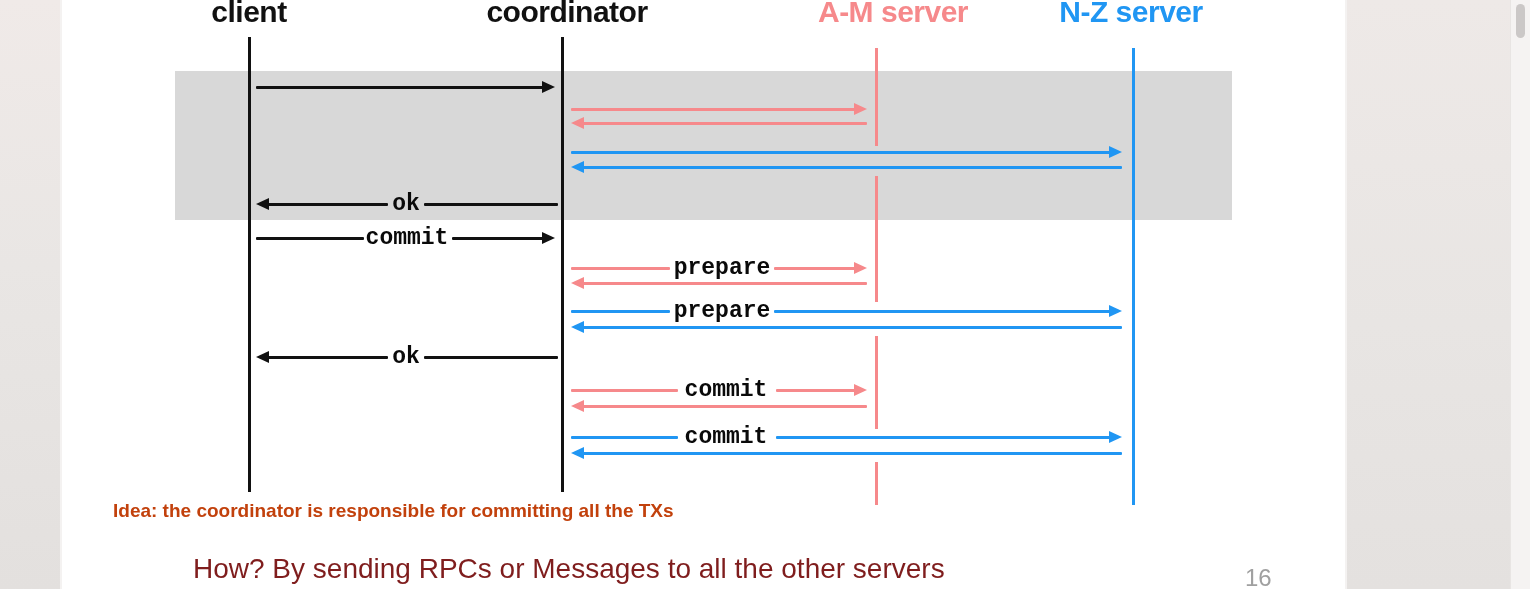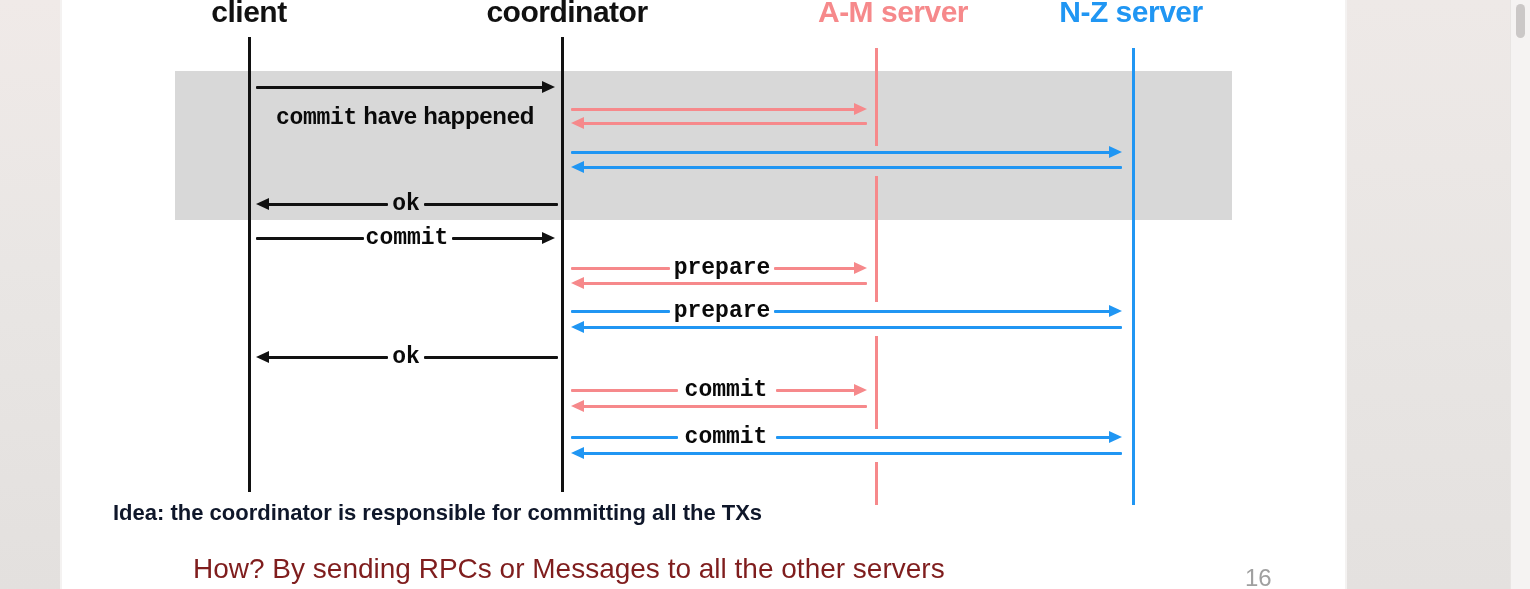--- a/index.html
+++ b/index.html
@@ -38,21 +38,21 @@
   .black .head.r{border-left-color:var(--ink,#111);} .black .head.l{border-right-color:var(--ink,#111);}
   .pink  .head.r{border-left-color:var(--am-server,#f6898b);} .pink .head.l{border-right-color:var(--am-server,#f6898b);}
   .blue  .head.r{border-left-color:var(--nz-server,#2096f3);} .blue .head.l{border-right-color:var(--nz-server,#2096f3);}
   .lbl{position:absolute;top:-12px;transform:translateX(-50%);white-space:nowrap;
        font-family:"Liberation Mono",monospace;font-weight:bold;font-size:23px;color:#0a0a0a;}
   
   .note{position:absolute;left:153px;top:101px;width:380px;text-align:center;z-index:5;
         font-size:24px;font-weight:bold;color:#0a0a0a;line-height:30px;letter-spacing:-0.3px;}
   .note .code{font-family:"Liberation Mono",monospace;font-size:23px;}
   
-  .idea{position:absolute;left:51px;top:500px;font-size:22px;font-weight:bold;color:#0f172a;
+  .idea{position:absolute;left:51px;top:500px;font-size:19px;font-weight:bold;color:#c2410c;
         white-space:nowrap;z-index:5;}
   .how{position:absolute;left:131px;top:553px;font-size:28px;font-weight:normal;color:#7f1d1d;
        white-space:nowrap;z-index:5;}
   .pagenum{position:absolute;left:1183px;top:564px;font-size:24px;color:#a0a0a0;z-index:5;}
 </style>
 </head>
 <body>
 
 <div class="viewport">
 
@@ -69,21 +69,20 @@
 
     <div class="lifeline ink" style="left:186px;top:37px;height:455px"></div>
     <div class="lifeline ink" style="left:499px;top:37px;height:455px"></div>
     <div class="lifeline am" style="left:813px;top:48px;height:98px"></div>
     <div class="lifeline am" style="left:813px;top:176px;height:126px"></div>
     <div class="lifeline am" style="left:813px;top:336px;height:93px"></div>
     <div class="lifeline am" style="left:813px;top:462px;height:43px"></div>
     <div class="lifeline nz" style="left:1070px;top:48px;height:457px"></div>
 
     <div class="note">
-      <div><span class="code">commit</span><span> have happened</span></div>
     </div>
 
     <div class="msg black" style="top:86px">
       <i class="seg" style="left:194px;width:287px"></i>
       <i class="head r" style="left:480px"></i>
     </div>
 
     <div class="msg pink" style="top:108px">
       <i class="seg" style="left:509px;width:284px"></i>
       <i class="head r" style="left:792px"></i>

